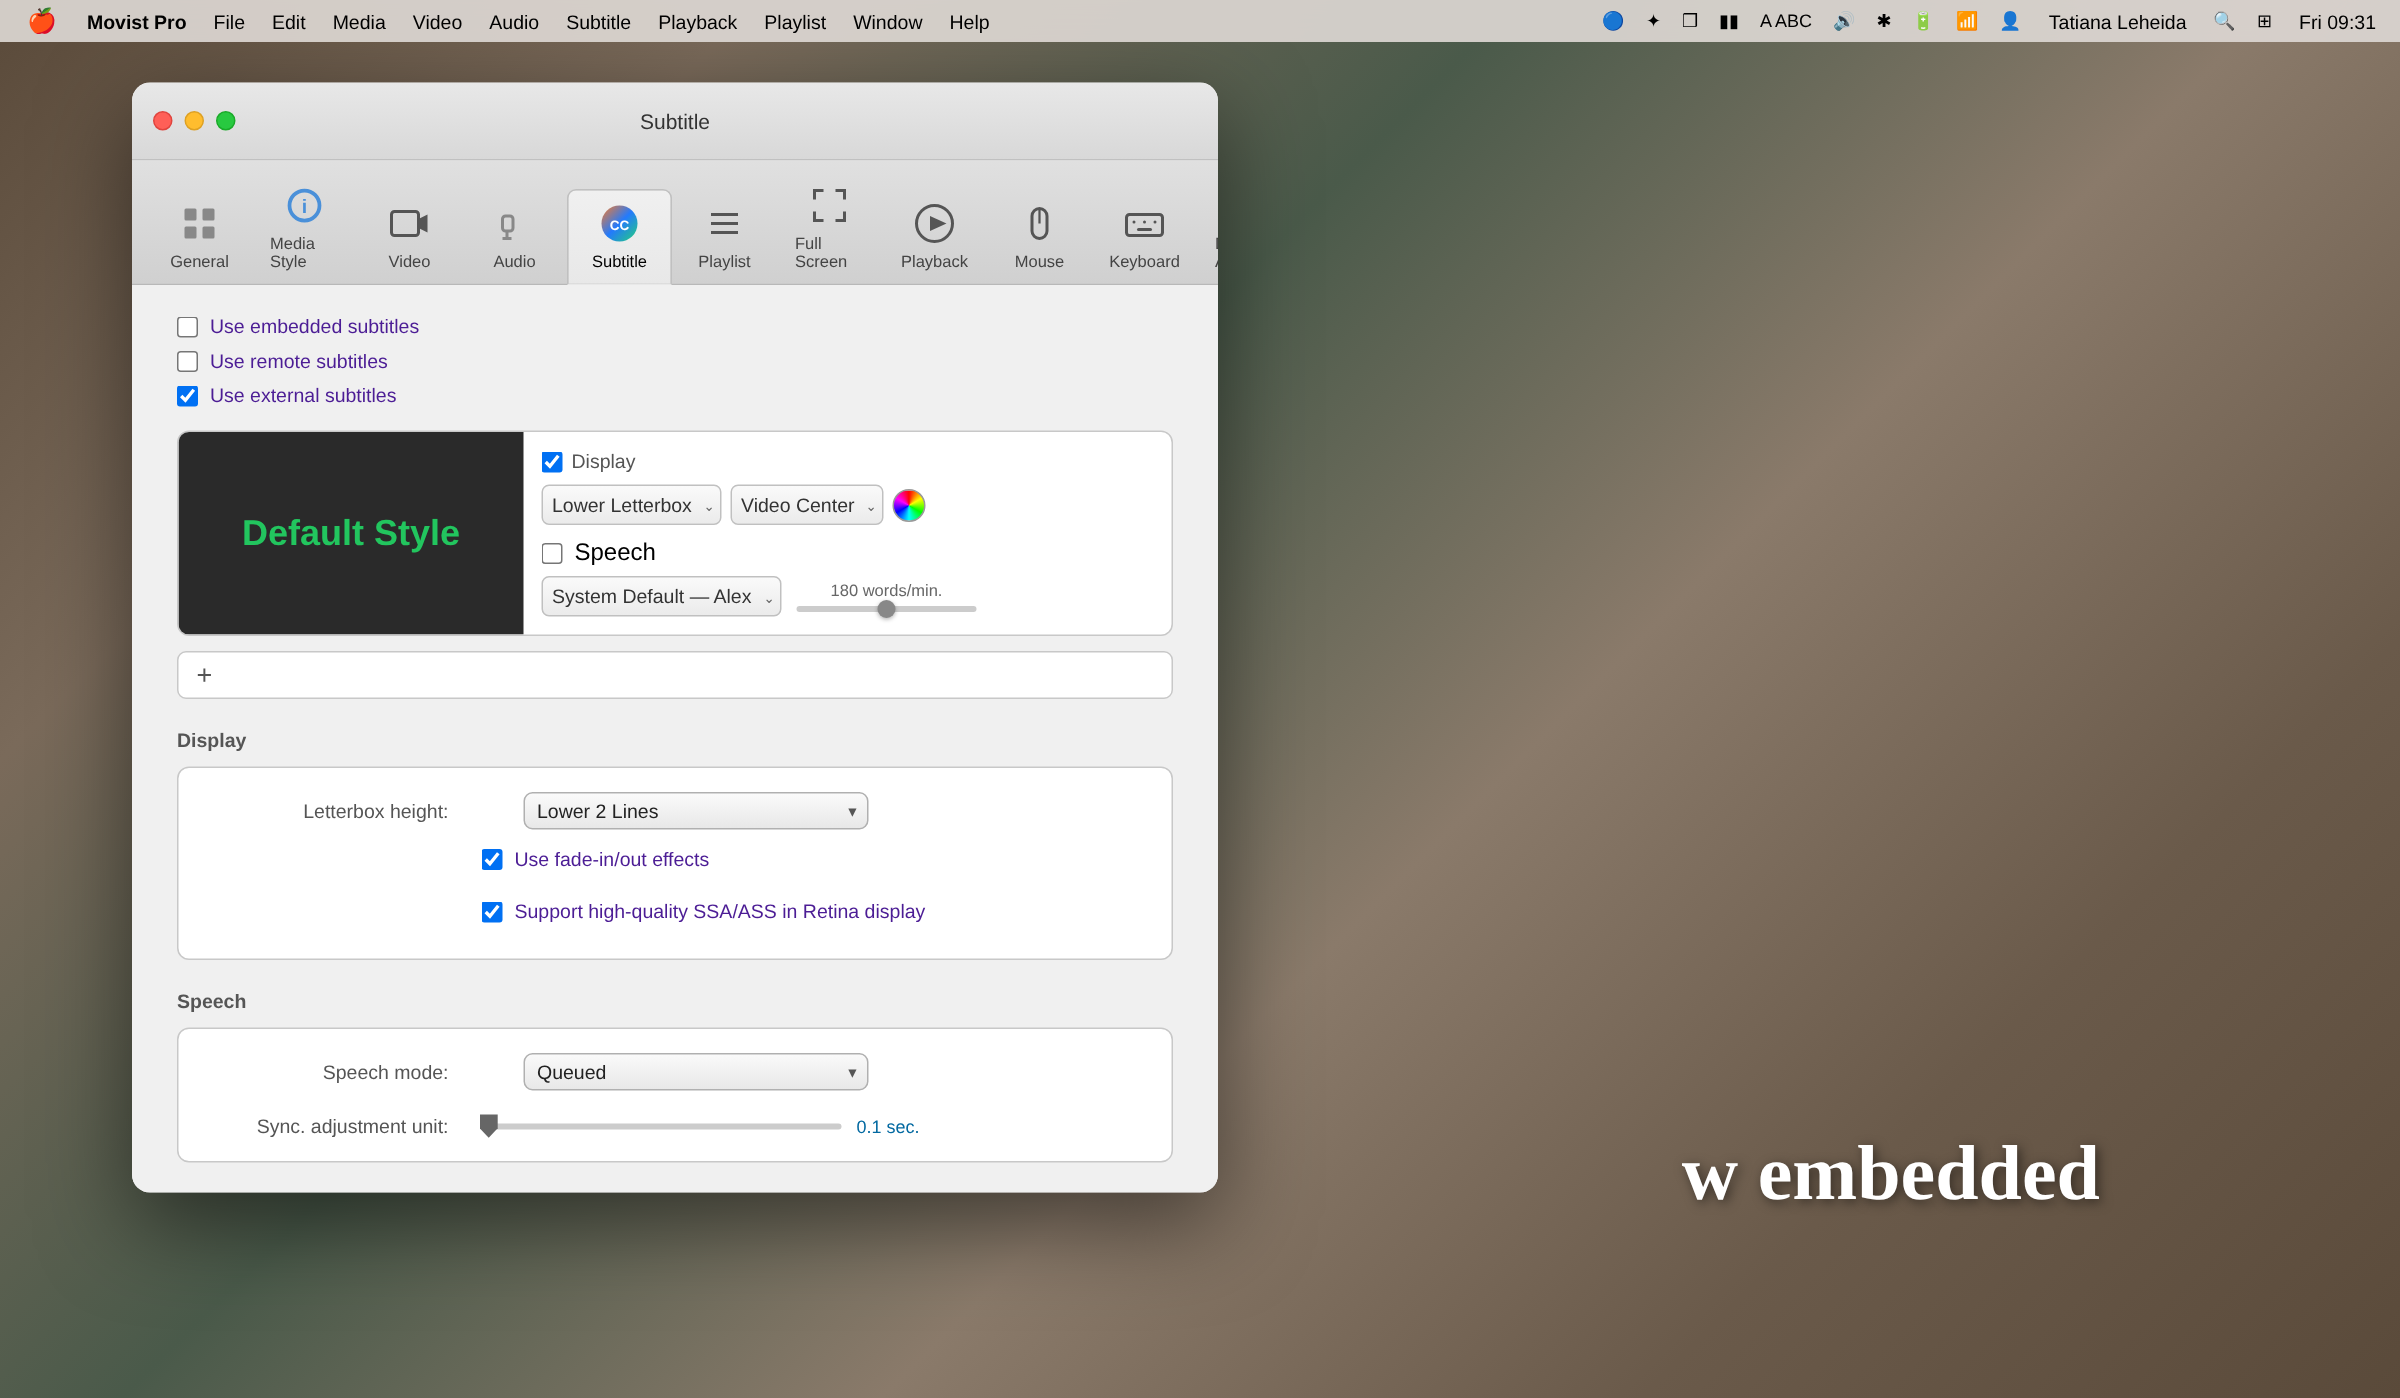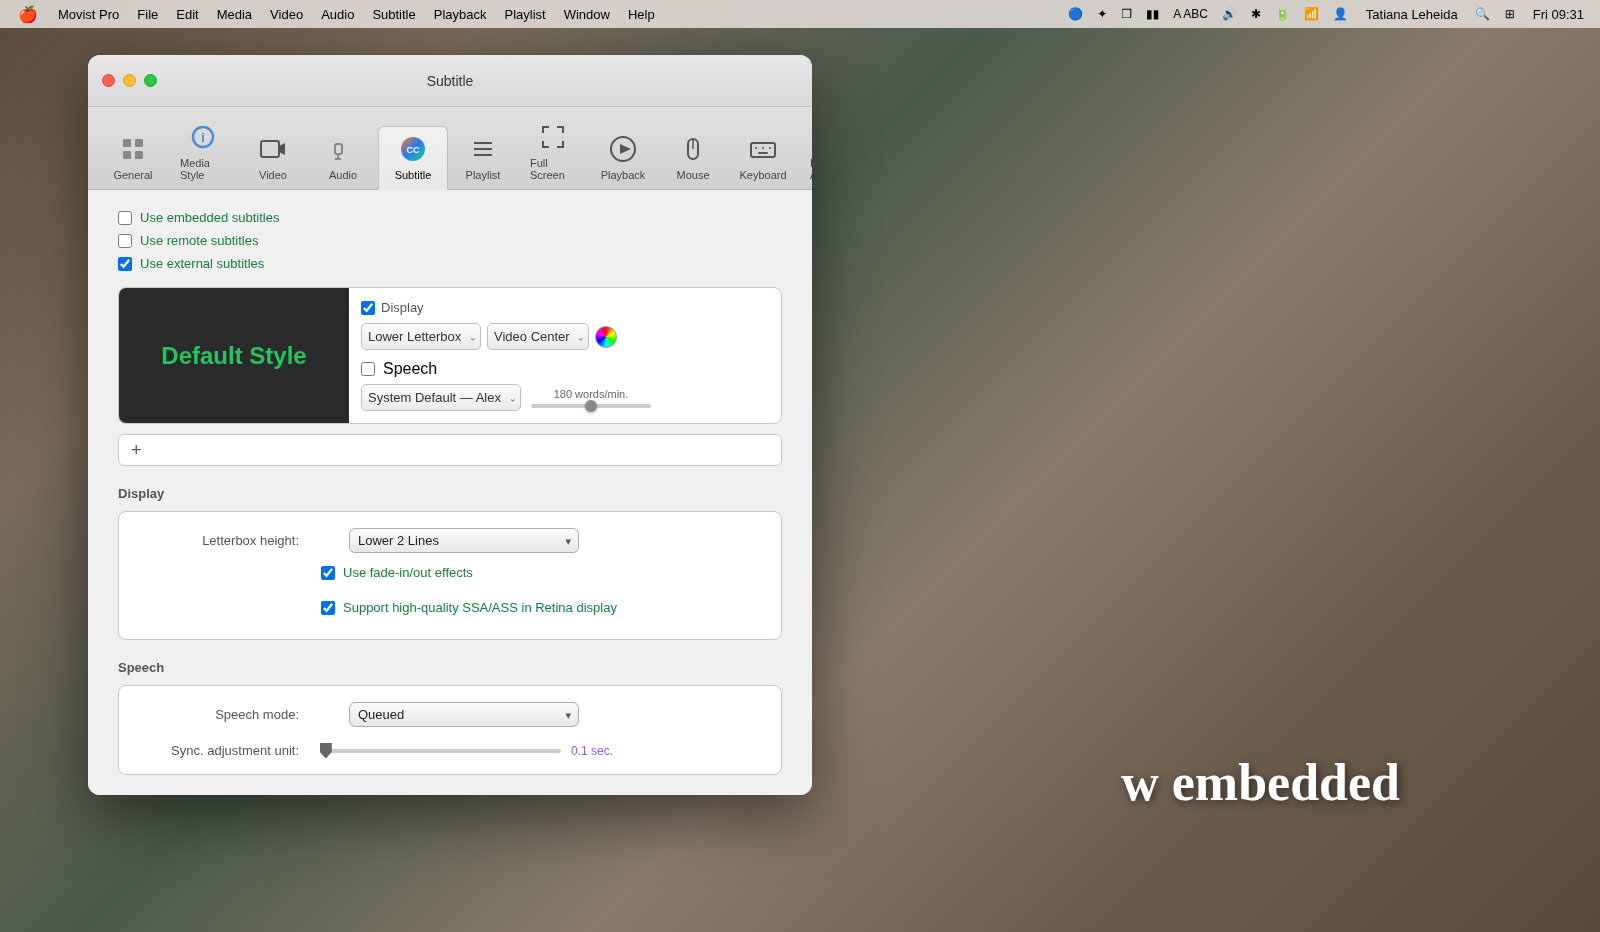--- a/index.html
+++ b/index.html
@@ -45,21 +45,21 @@
       cursor: pointer;
       white-space: nowrap;
       font-size: 13px;
       color: #000;
     }
     .menubar-item.apple {
       font-size: 16px;
       padding: 2px 10px;
     }
     .menubar-item.bold {
-      font-weight: 400;
+      font-weight: 700;
     }
     .menubar-right {
       margin-left: auto;
       display: flex;
       align-items: center;
       gap: 6px;
       font-size: 12px;
     }
     .menubar-icon {
       padding: 2px 4px;
@@ -172,21 +172,21 @@
 
     
     .checkbox-row {
       display: flex;
       align-items: center;
       gap: 8px;
       margin-bottom: 8px;
     }
     .checkbox-row label {
       font-size: 13px;
-      color: #15803d;
+      color: #4c1d95;
     }
     input[type="checkbox"] {
       width: 14px;
       height: 14px;
       cursor: pointer;
       accent-color: #0070f3;
     }
 
     
     .style-panel {
@@ -711,20 +711,20 @@
             </div>
           </div>
         </div>
 
         <div class="form-row" style="margin-top:16px;">
           <span class="form-label">Sync. adjustment unit:</span>
           <div class="form-control" style="display:flex;align-items:center;gap:10px;">
             <div class="sync-slider-track">
               <div class="sync-slider-thumb"></div>
             </div>
-            <span style="font-size:12px;color:#8b5cf6;white-space:nowrap;">0.1 sec.</span>
+            <span style="font-size:12px;color:#0369a1;white-space:nowrap;">0.1 sec.</span>
           </div>
         </div>
       </div>
     </div>
 
   </div>
 </div>
 
 </body></html>

